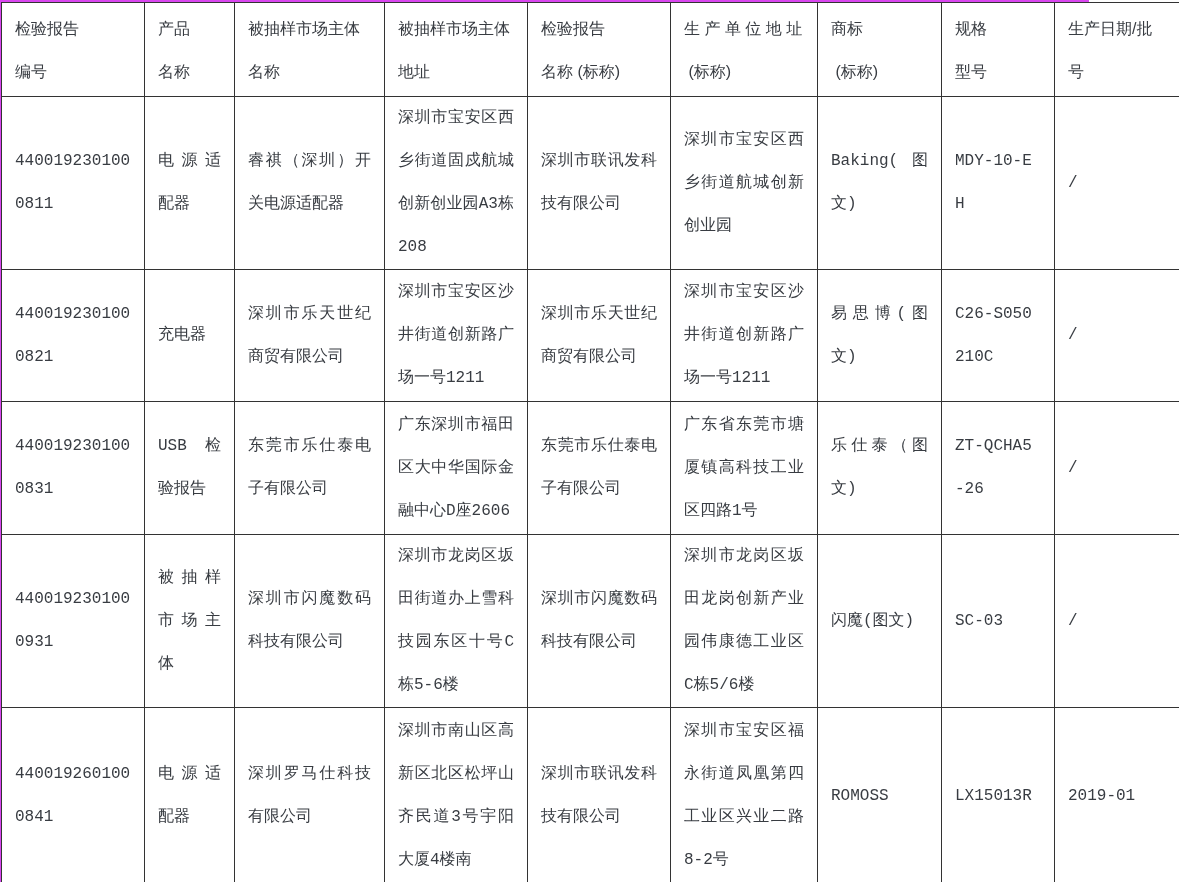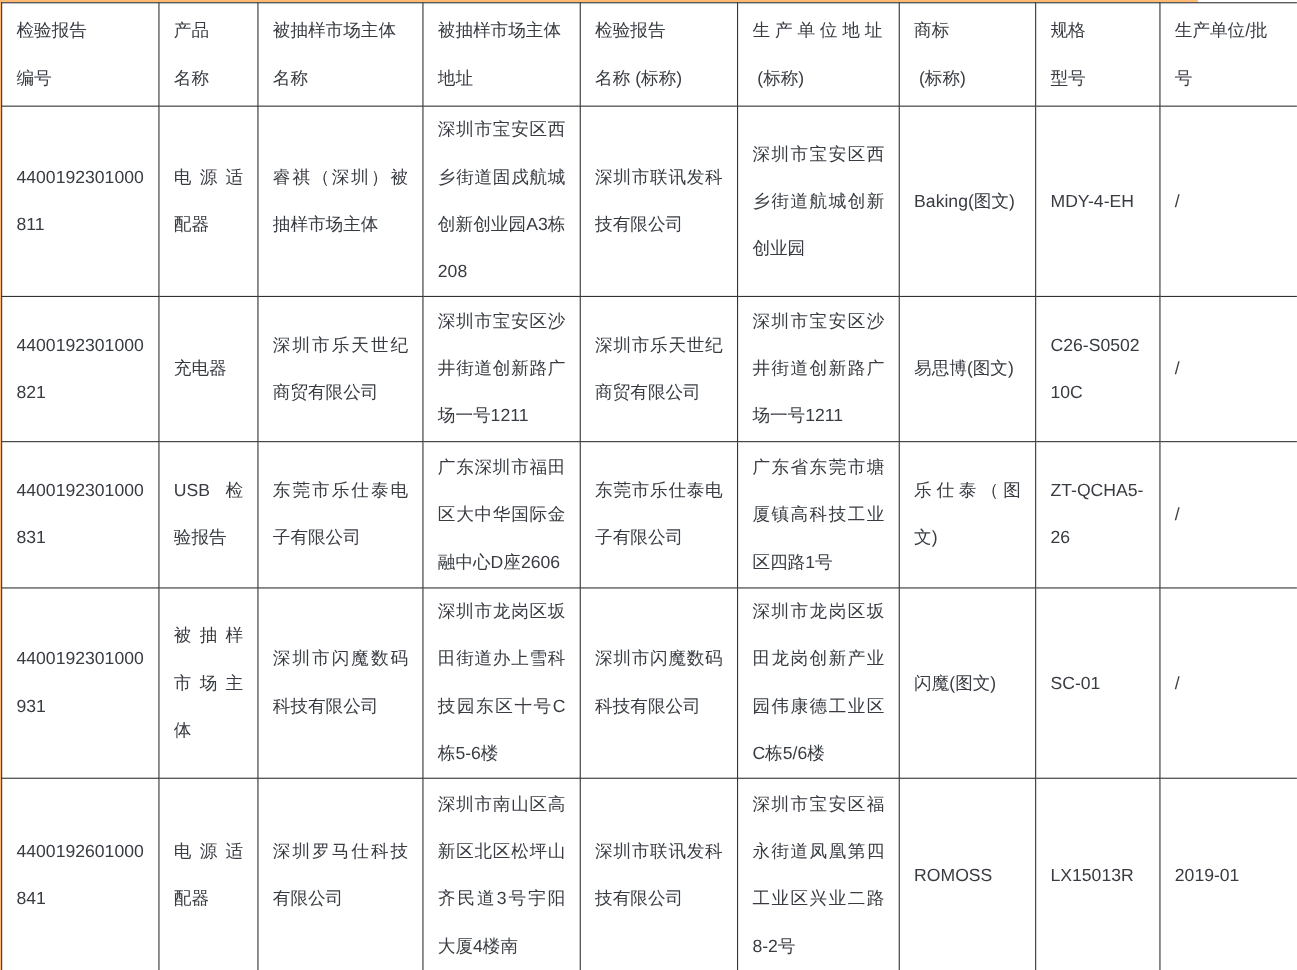--- a/index.html
+++ b/index.html
@@ -4,21 +4,21 @@
 <style>
   html, body {
     margin: 0;
     padding: 0;
     background: #ffffff;
     font-family: "Liberation Sans", "DejaVu Sans", sans-serif;
   }
   .page {
     width: 1089px;
     height: 882px;
-    background: #fdba74;
+    background: #d946ef;
     box-sizing: border-box;
     padding: 2px 0 0 1px;
   }
   table.report {
     border-collapse: collapse;
     table-layout: fixed;
     width: 1177px;
     background: #ffffff;
   }
   table.report th,
@@ -33,20 +33,21 @@
     box-sizing: border-box;
     overflow: hidden;
   }
   table.report th {
     text-align: left;
     white-space: pre-line;
   }
   table.report td {
     text-align: justify;
     word-break: break-all;
+    font-family: Liberation Mono, monospace;
   }
   
   col.c0 { width: 143px; }
   col.c1 { width: 90px;  }
   col.c2 { width: 150px; }
   col.c3 { width: 143px; }
   col.c4 { width: 143px; }
   col.c5 { width: 147px; }
   col.c6 { width: 124px; }
   col.c7 { width: 113px; }
@@ -86,34 +87,34 @@
         <th>被抽样市场主体
 地址</th>
         <th>检验报告
 名称 (标称)</th>
         <th>生 产 单 位 地 址
 &nbsp;(标称)</th>
         <th>商标
 &nbsp;(标称)</th>
         <th>规格
 型号</th>
-        <th>生产单位/批
+        <th>生产日期/批
 号</th>
       </tr>
     </thead>
     <tbody>
       <tr class="r0">
         <td>4400192301000811</td>
         <td>电源适配器</td>
-        <td>睿祺（深圳）被抽样市场主体</td>
+        <td>睿祺（深圳）开关电源适配器</td>
         <td>深圳市宝安区西乡街道固戍航城创新创业园A3栋208</td>
         <td>深圳市联讯发科技有限公司</td>
         <td>深圳市宝安区西乡街道航城创新创业园</td>
         <td>Baking(图文)</td>
-        <td>MDY-4-EH</td>
+        <td>MDY-10-EH</td>
         <td>/</td>
       </tr>
       <tr class="r1">
         <td>4400192301000821</td>
         <td>充电器</td>
         <td>深圳市乐天世纪商贸有限公司</td>
         <td>深圳市宝安区沙井街道创新路广场一号1211</td>
         <td>深圳市乐天世纪商贸有限公司</td>
         <td>深圳市宝安区沙井街道创新路广场一号1211</td>
         <td>易思博(图文)</td>
@@ -132,21 +133,21 @@
         <td>/</td>
       </tr>
       <tr class="r3">
         <td>4400192301000931</td>
         <td>被抽样市场主体</td>
         <td>深圳市闪魔数码科技有限公司</td>
         <td>深圳市龙岗区坂田街道办上雪科技园东区十号C栋5-6楼</td>
         <td>深圳市闪魔数码科技有限公司</td>
         <td>深圳市龙岗区坂田龙岗创新产业园伟康德工业区C栋5/6楼</td>
         <td>闪魔(图文)</td>
-        <td>SC-01</td>
+        <td>SC-03</td>
         <td>/</td>
       </tr>
       <tr class="r4">
         <td>4400192601000841</td>
         <td>电源适配器</td>
         <td>深圳罗马仕科技有限公司</td>
         <td>深圳市南山区高新区北区松坪山齐民道3号宇阳大厦4楼南</td>
         <td>深圳市联讯发科技有限公司</td>
         <td>深圳市宝安区福永街道凤凰第四工业区兴业二路8-2号</td>
         <td>ROMOSS</td>

